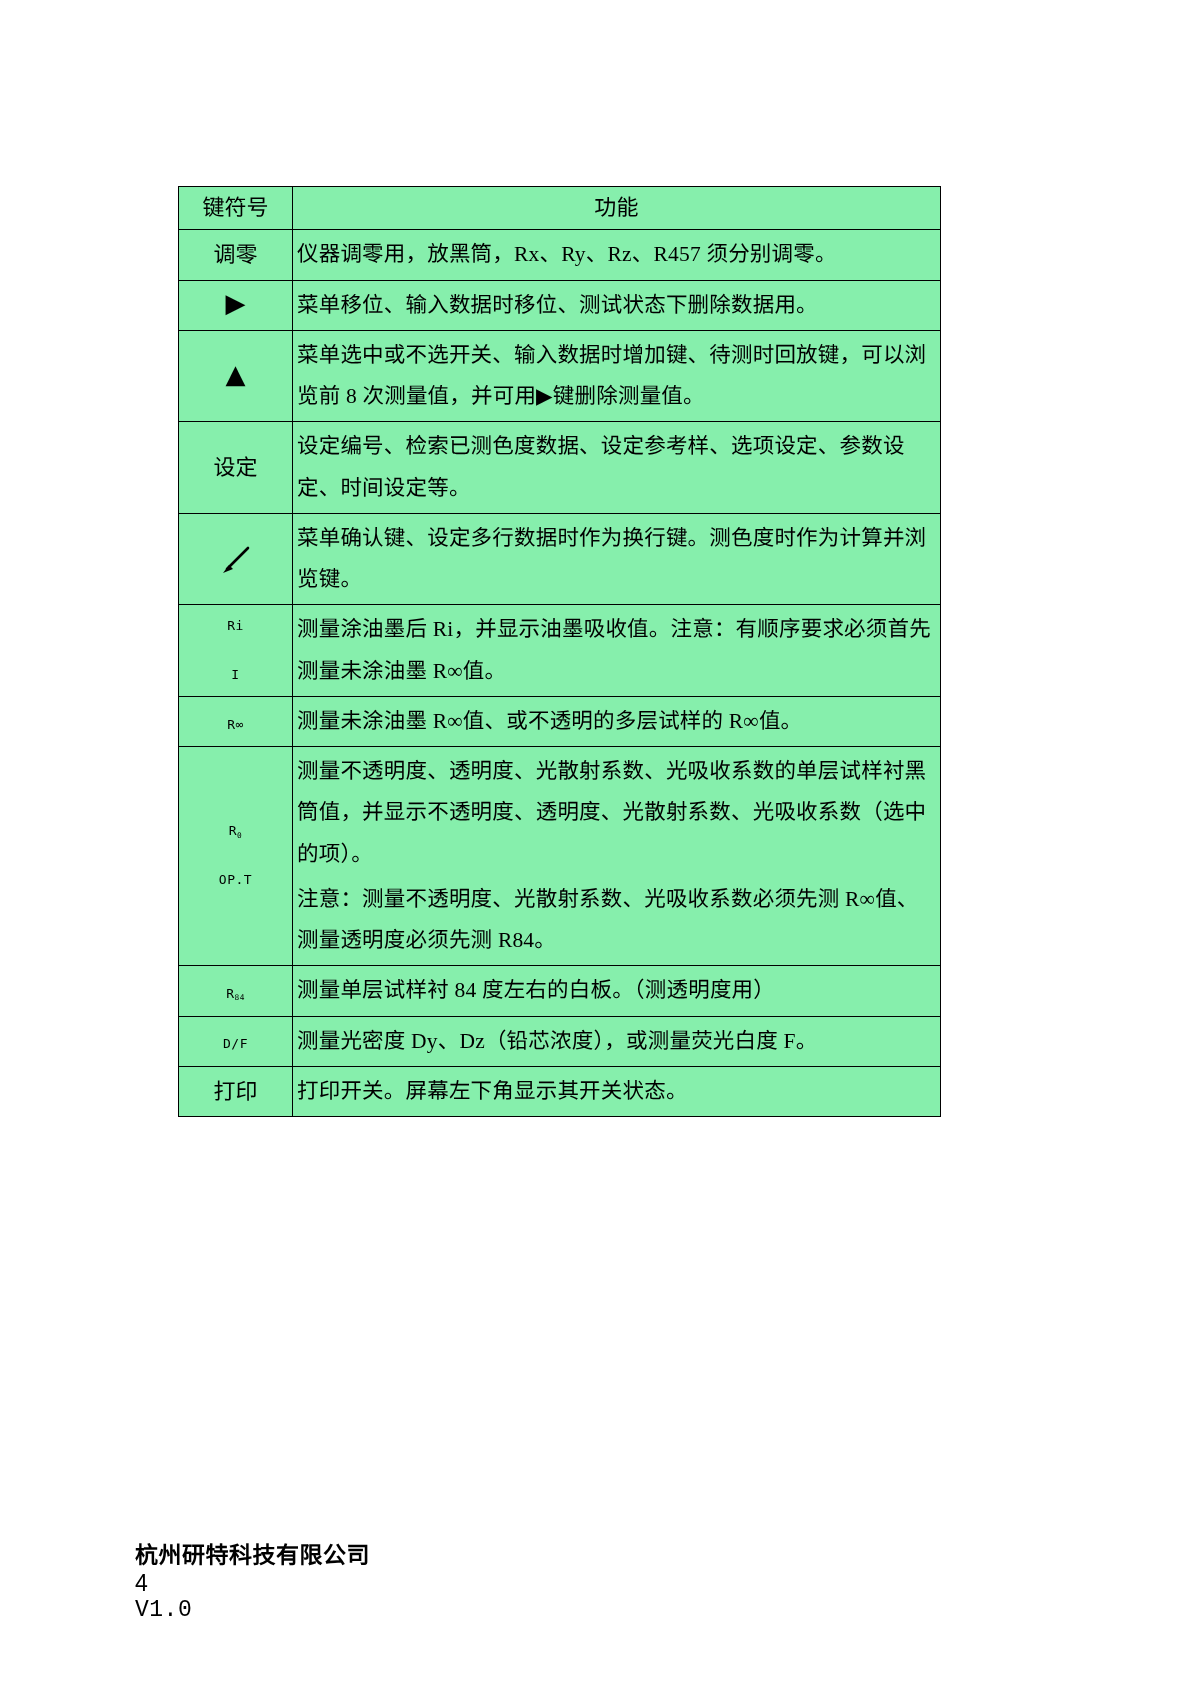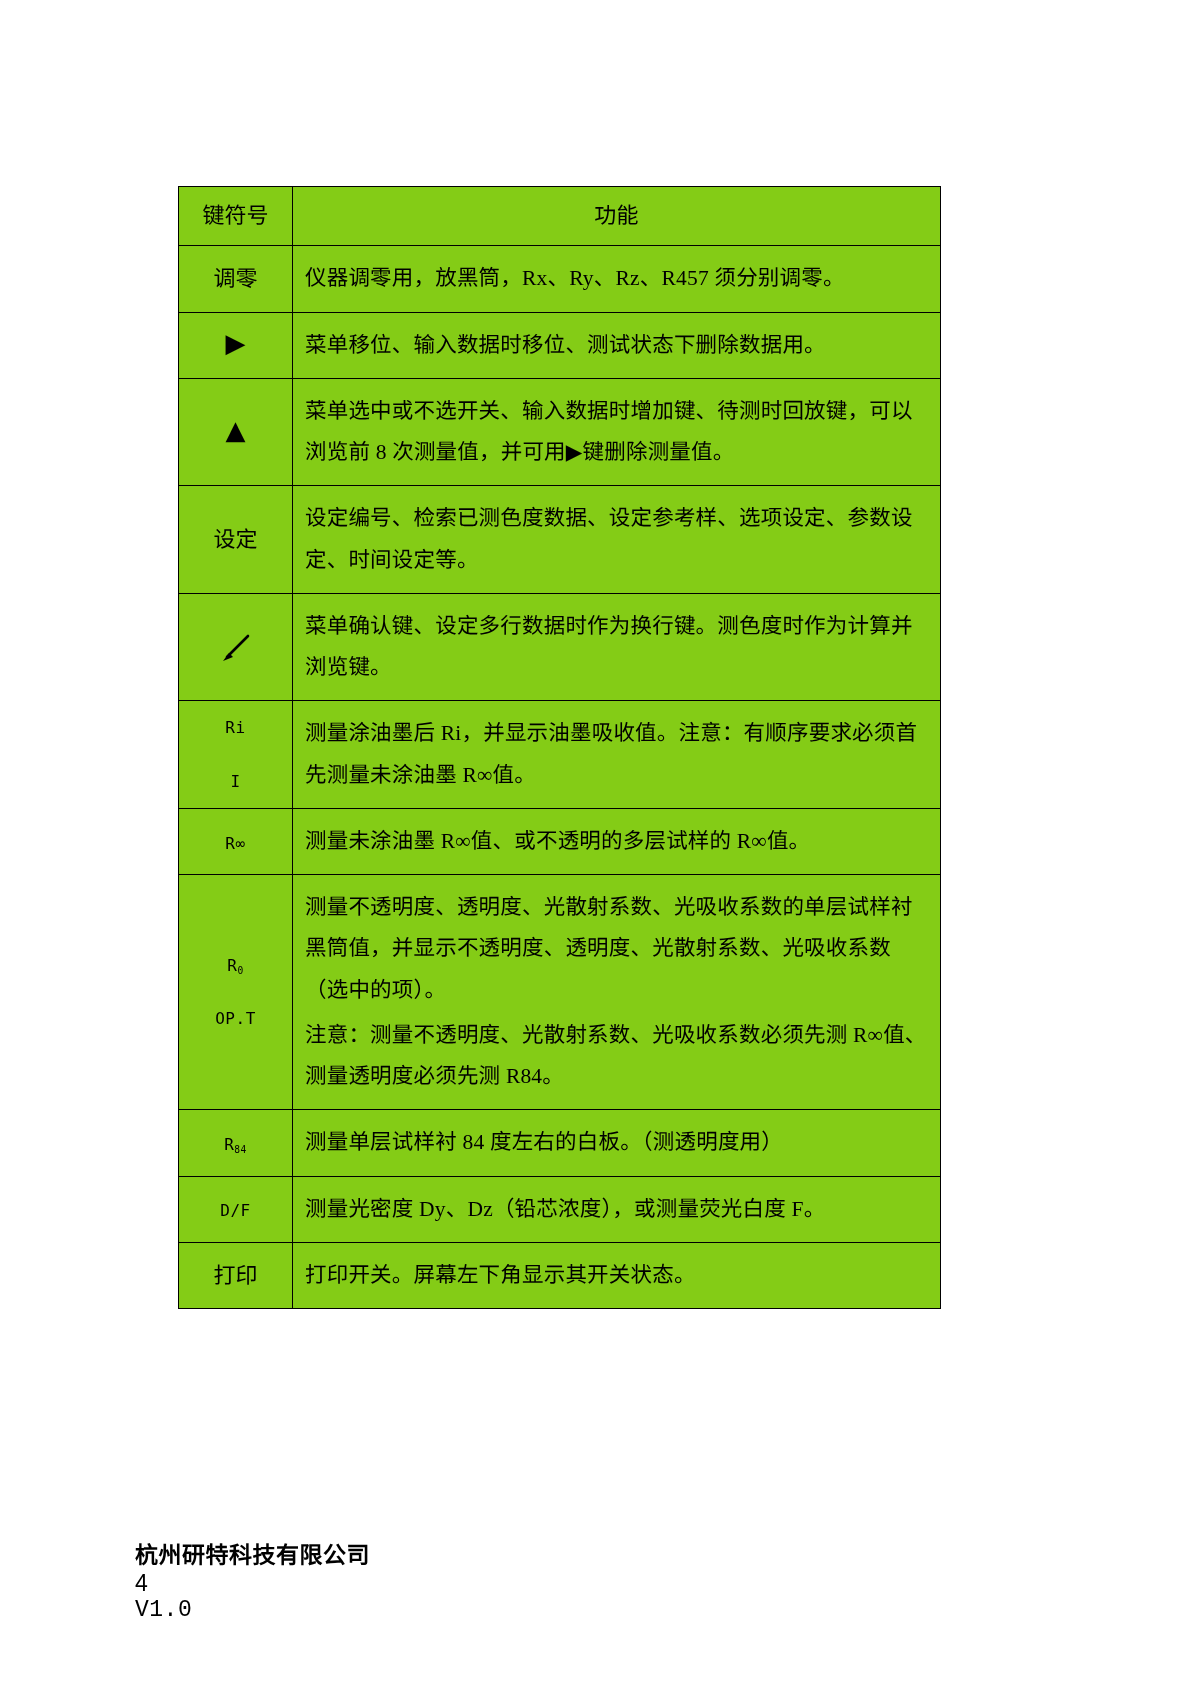--- a/index.html
+++ b/index.html
@@ -36,34 +36,34 @@
     border-collapse: collapse;
     table-layout: fixed;
   }
   table.key-table col.c-key { width: 114px; }
   table.key-table col.c-fn  { width: 648px; }
 
   table.key-table td,
   table.key-table th {
     border: 1px solid #000000;
     vertical-align: middle;
-    padding: 8px;
-    background: #84cc16;
+    padding: 0;
+    background: #86efac;
   }
 
   .cell-key {
     text-align: center;
     font-size: 22px;
     line-height: 1.45;
     padding: 12px 4px;
     font-family: "Liberation Serif", "DejaVu Serif", serif;
   }
   .cell-key .latin {
     font-family: "DejaVu Sans Mono", "Liberation Mono", monospace;
-    font-size: 16px;
+    font-size: 13px;
     letter-spacing: 0.5px;
   }
   .cell-key .latin sub {
     font-size: 0.6em;
     vertical-align: baseline;
     position: relative;
     bottom: -0.28em;
   }
   .cell-key .glyph {
     font-family: "DejaVu Sans", sans-serif;

